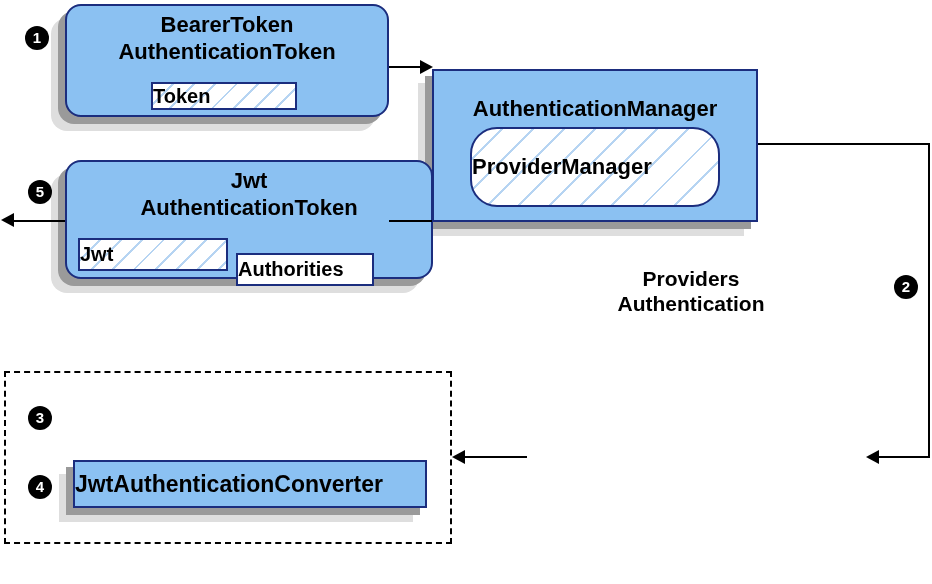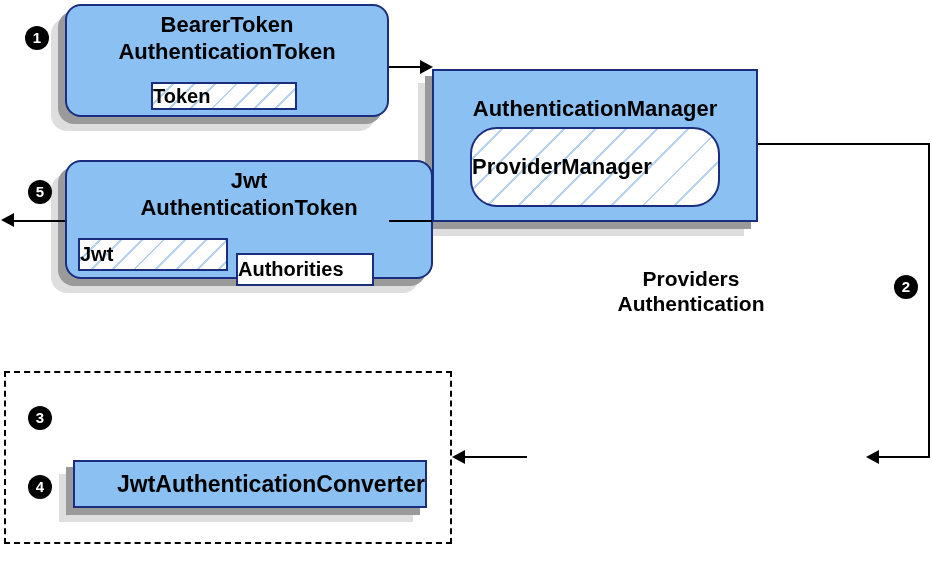--- a/index.html
+++ b/index.html
@@ -93,18 +93,18 @@
   <div class="plain-label" style="left:514px;top:266px;width:354px;">
     <span style="display:block;">Providers</span>
     <span style="display:block;">Authentication</span>
   </div>
 
 
   <div class="line" style="left:465px;top:456px;width:62px;height:2px;"></div>
   <div class="tri tri-left" style="left:452px;top:450px;"></div>
 
   <div class="group-black" style="left:4px;top:371px;width:448px;height:173px;">
-    <div class="node shadow2" style="left:67px;top:87px;width:354px;height:48px;text-align:right;font-size:23px;line-height:44px;">JwtAuthenticationConverter</div>
+    <div class="node shadow2" style="left:67px;top:87px;width:354px;height:48px;text-align:left;font-size:23px;line-height:44px;">JwtAuthenticationConverter</div>
   </div>
   <div class="badge" style="left:28px;top:406px;"><span>3</span></div>
   <div class="badge" style="left:28px;top:475px;"><span>4</span></div>
 
 </div>
 
 </body></html>

